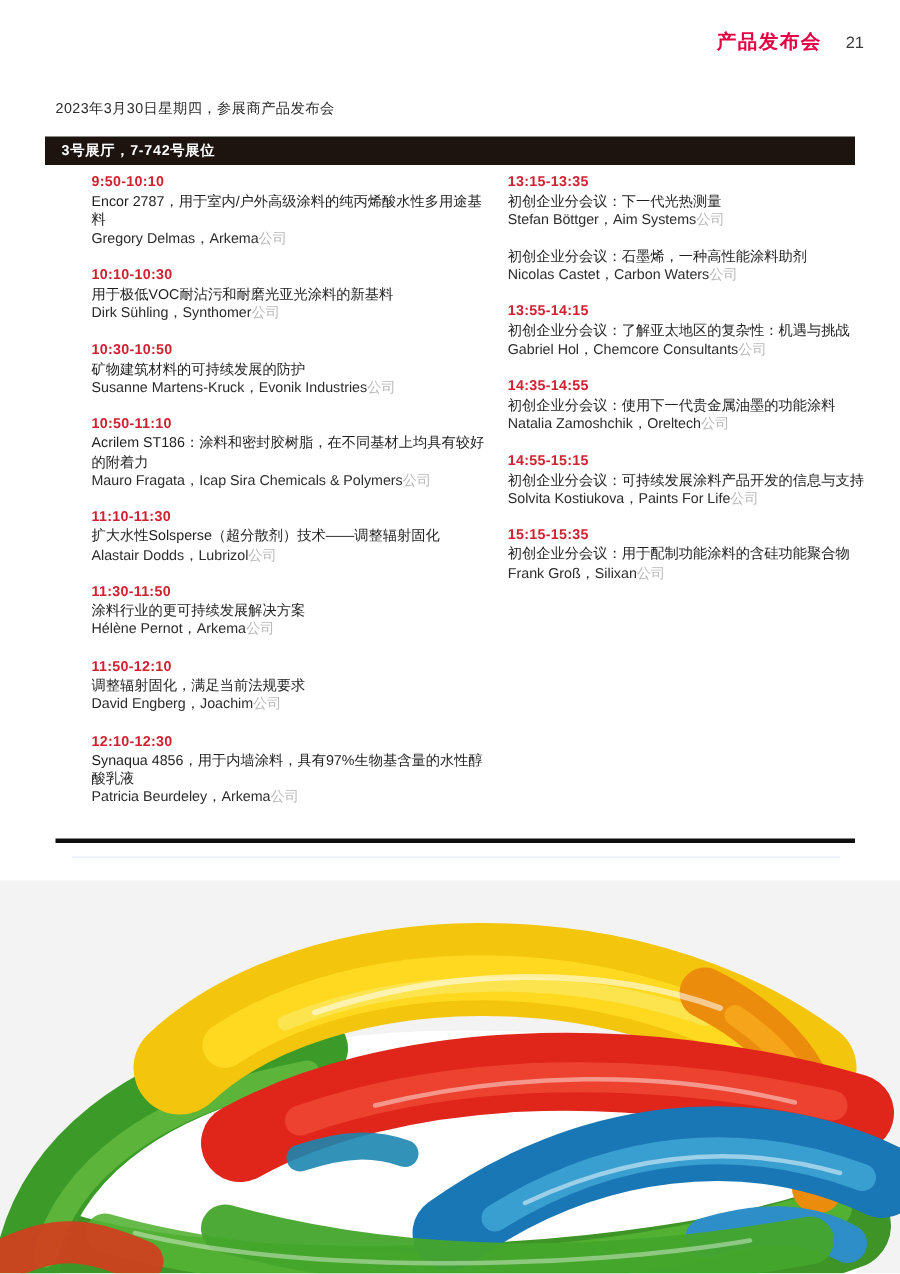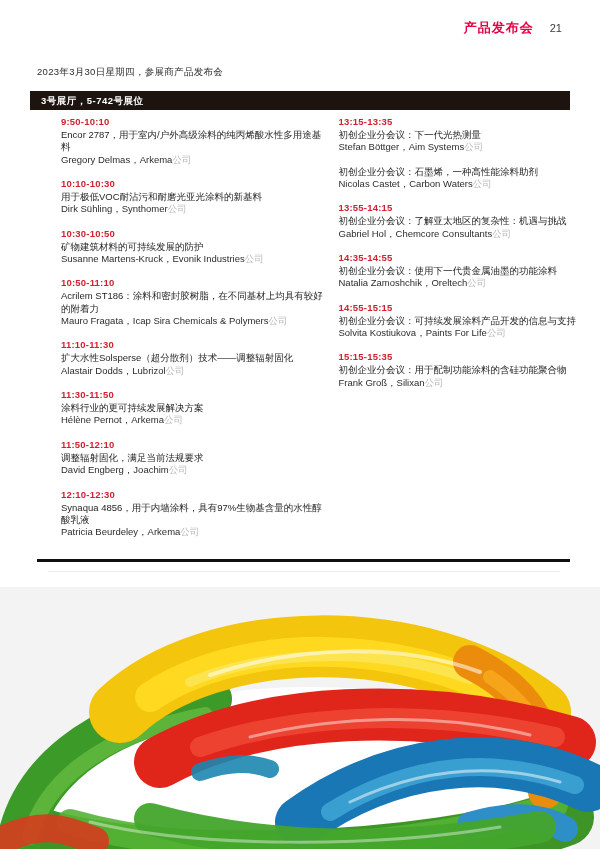--- a/index.html
+++ b/index.html
@@ -12,21 +12,21 @@
   *{box-sizing:border-box;margin:0;padding:0;}
   html,body{background:#ffffff;}
   body{
     font-family:"Liberation Sans","DejaVu Sans",sans-serif;
     width:600px;height:849px;position:relative;overflow:hidden;
     color:#1f1f1f;
   }
   .page{position:absolute;inset:0;background:#fff;}
 
   
-  .header{position:absolute;top:19px;right:38px;display:flex;align-items:baseline;gap:16px;justify-content:center;}
+  .header{position:absolute;top:19px;right:24px;display:flex;align-items:baseline;gap:16px;justify-content:center;}
   .header-title{color:var(--accent-red);font-weight:700;font-size:13px;letter-spacing:1px;}
   .page-number{color:#3a3a3a;font-size:11px;}
 
   
   .date-line{position:absolute;top:66px;left:37px;font-size:9.5px;color:#2c2c2c;letter-spacing:.3px;}
 
   
   .location-bar{
     position:absolute;top:91px;left:30px;width:540px;height:19px;
     background:var(--bar-bg);color:#fff;font-size:9.5px;font-weight:700;
@@ -56,21 +56,21 @@
 
 <div class="page">
 
   <div class="header">
     <span class="header-title">产品发布会</span>
     <span class="page-number">21</span>
   </div>
 
   <div class="date-line">2023年3月30日星期四，参展商产品发布会</div>
 
-  <div class="location-bar">3号展厅，5-742号展位</div>
+  <div class="location-bar">3号展厅，7-742号展位</div>
 
   <div class="schedule">
     <div class="col">
         <div class="entry">
           <div class="time">9:50-10:10</div>
           <div class="title">Encor 2787，用于室内/户外高级涂料的纯丙烯酸水性多用途基料</div>
           <div class="speaker"><span>Gregory Delmas</span><span class="sep">，</span><span>Arkema</span><span class="suffix">公司</span></div>
         </div>
         <div class="entry">
           <div class="time">10:10-10:30</div>

